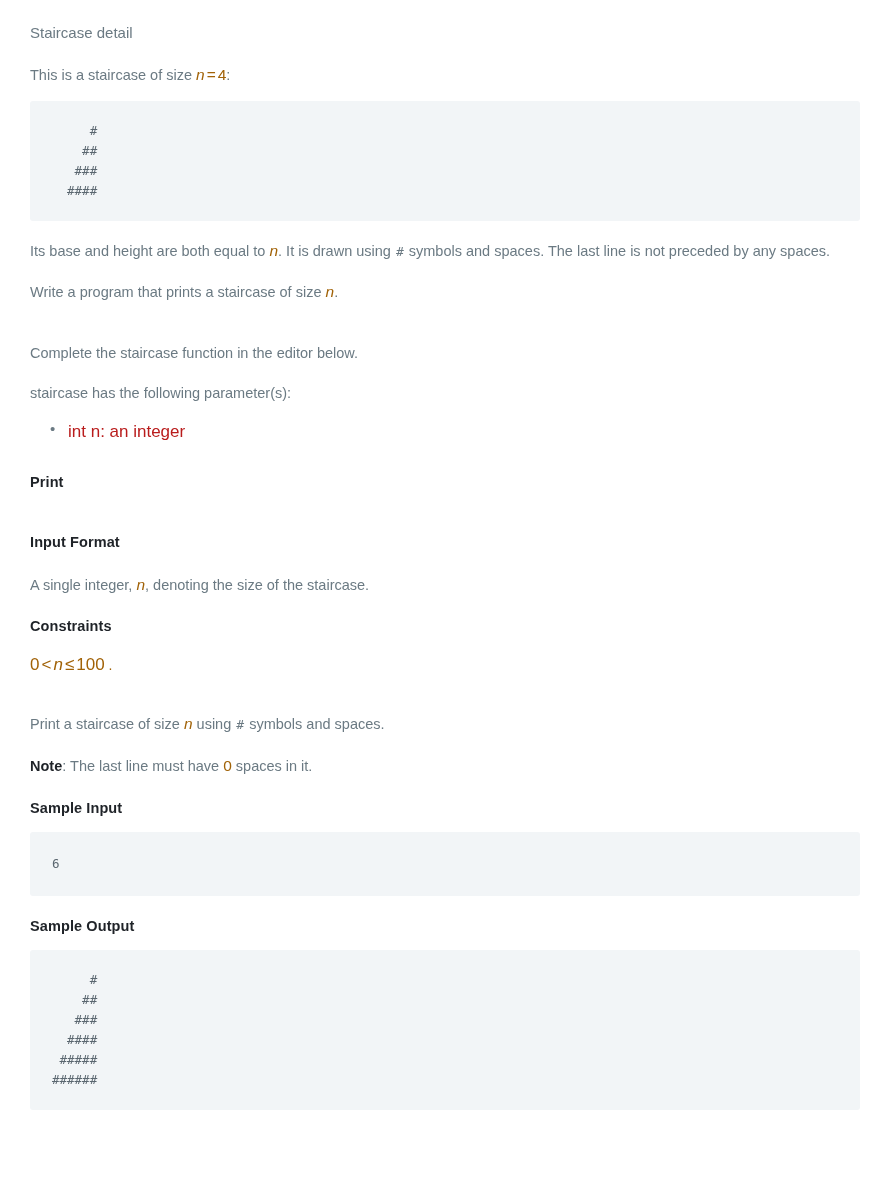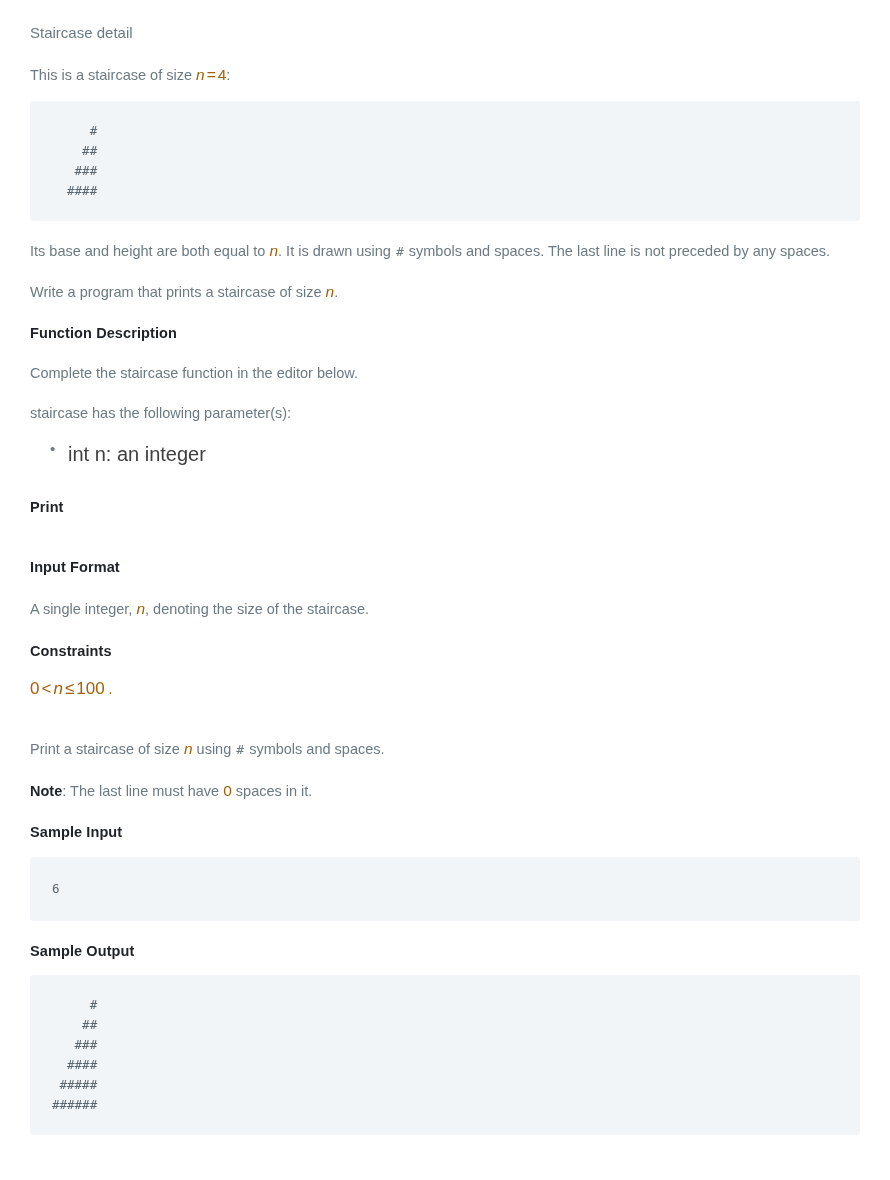--- a/index.html
+++ b/index.html
@@ -80,23 +80,23 @@
     padding: 0 1px;
   }
 
   
   ul.params {
     margin: 0;
     padding: 0 0 0 20px;
     list-style: none;
   }
   ul.params li {
-    font-size: 20px;
+    font-size: 17px;
     line-height: 1.5;
-    color: #404040;
+    color: #b91c1c;
     position: relative;
     padding-left: 18px;
   }
   ul.params li::before {
     content: "\2022";
     position: absolute;
     left: 0;
     top: -1px;
     color: #6b7a83;
     font-size: 15px;
@@ -142,21 +142,20 @@
   <div class="gap-para"></div>
 
   <p class="para"><span>Its base and height are both equal to </span><span class="math"><span class="v">n</span></span><span>. It is drawn using </span><code class="inl">#</code><span> symbols and spaces. The last line is not preceded by any spaces.</span></p>
 
   <div class="gap-para"></div>
 
   <p class="para"><span>Write a program that prints a staircase of size </span><span class="math"><span class="v">n</span></span><span>.</span></p>
 
   <div class="gap-before-head"></div>
 
-  <h3 class="section">Function Description</h3>
 
   <div class="gap-head"></div>
 
   <p class="para">Complete the staircase function in the editor below.</p>
 
   <div class="gap-para"></div>
 
   <p class="para">staircase has the following parameter(s):</p>
 
   <div class="gap-small"></div>

